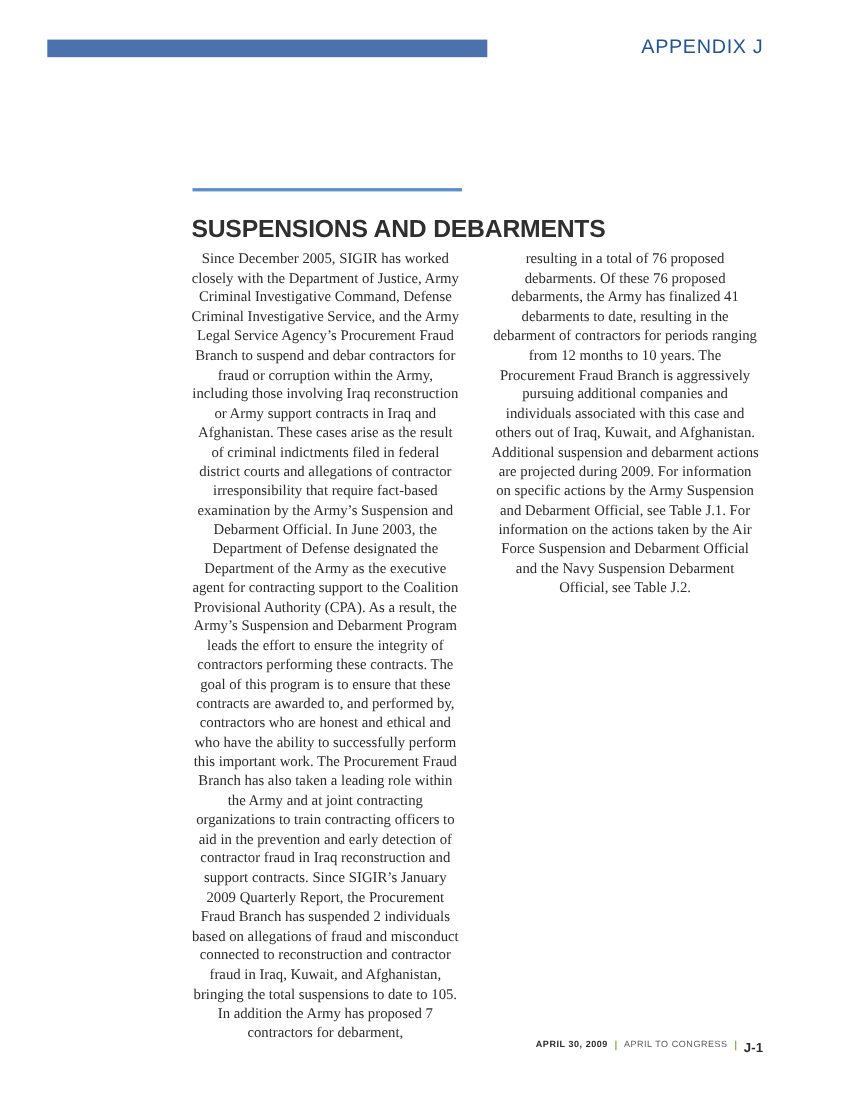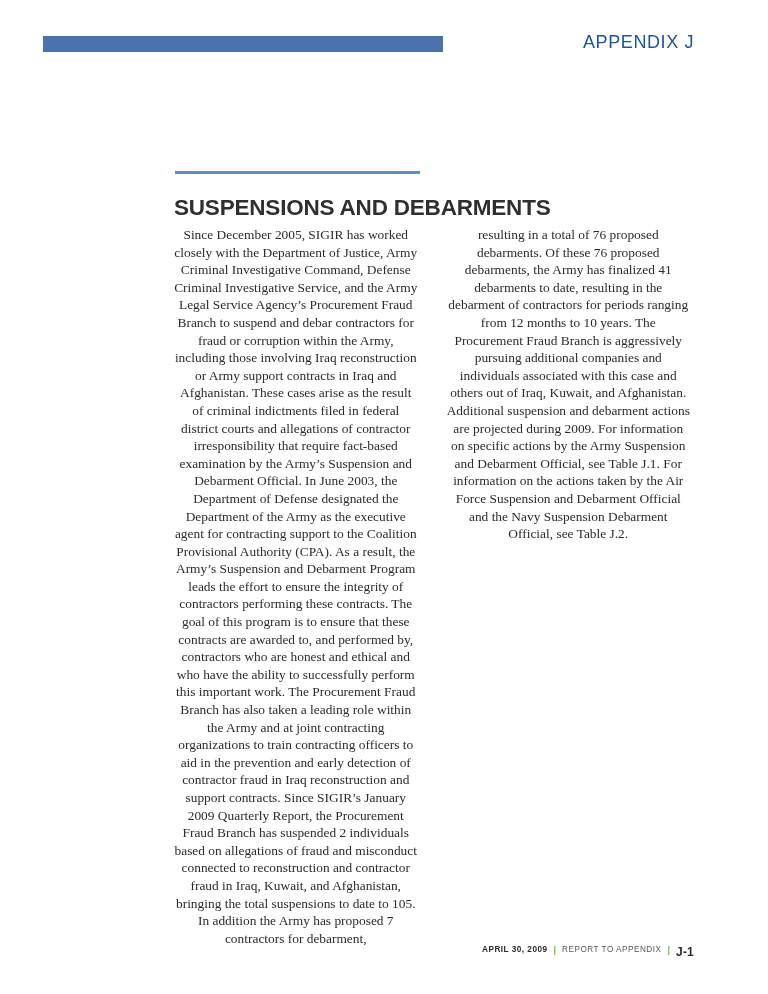--- a/index.html
+++ b/index.html
@@ -137,18 +137,18 @@
       <p>Since December 2005, SIGIR has worked closely with the Department of Justice, Army Criminal Investigative Command, Defense Criminal Investigative Service, and the Army Legal Service Agency’s Procurement Fraud Branch to suspend and debar contractors for fraud or corruption within the Army, including those involving Iraq reconstruction or Army support contracts in Iraq and Afghanistan. These cases arise as the result of criminal indictments filed in federal district courts and allegations of contractor irresponsibility that require fact-based examination by the Army’s Suspension and Debarment Official. In June 2003, the Department of Defense designated the Department of the Army as the executive agent for contracting support to the Coalition Provisional Authority (CPA). As a result, the Army’s Suspension and Debarment Program leads the effort to ensure the integrity of contractors performing these contracts. The goal of this program is to ensure that these contracts are awarded to, and performed by, contractors who are honest and ethical and who have the ability to successfully perform this important work. The Procurement Fraud Branch has also taken a leading role within the Army and at joint contracting organizations to train contracting officers to aid in the prevention and early detection of contractor fraud in Iraq reconstruction and support contracts. Since SIGIR’s January 2009 Quarterly Report, the Procurement Fraud Branch has suspended 2 individuals based on allegations of fraud and misconduct connected to reconstruction and contractor fraud in Iraq, Kuwait, and Afghanistan, bringing the total suspensions to date to 105. In addition the Army has proposed 7 contractors for debarment,</p>
     </div>
     <div class="column">
       <p>resulting in a total of 76 proposed debarments. Of these 76 proposed debarments, the Army has finalized 41 debarments to date, resulting in the debarment of contractors for periods ranging from 12 months to 10 years. The Procurement Fraud Branch is aggressively pursuing additional companies and individuals associated with this case and others out of Iraq, Kuwait, and Afghanistan. Additional suspension and debarment actions are projected during 2009. For information on specific actions by the Army Suspension and Debarment Official, see Table J.1. For information on the actions taken by the Air Force Suspension and Debarment Official and the Navy Suspension Debarment Official, see Table J.2.</p>
     </div>
   </div>
 
   <div class="footer">
     <span class="footer-date">APRIL 30, 2009</span>
     <span class="footer-sep">|</span>
-    <span class="footer-report">REPORT TO APPENDIX</span>
+    <span class="footer-report">APRIL TO CONGRESS</span>
     <span class="footer-sep">|</span>
     <span class="footer-page">J-1</span>
   </div>
 
 </div>
 
 </body></html>

